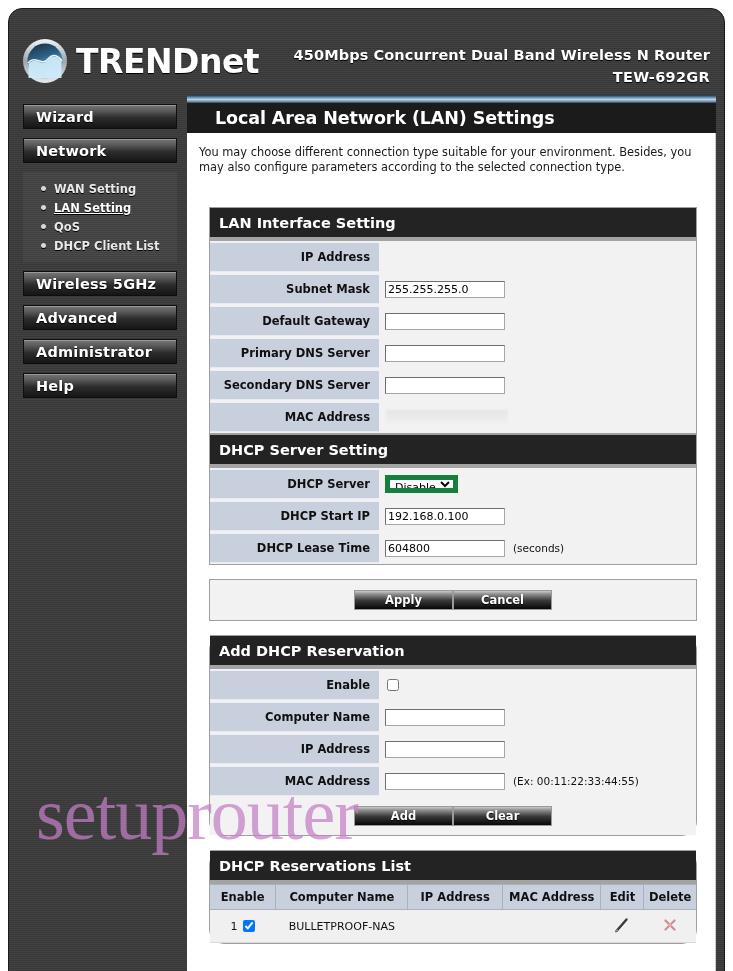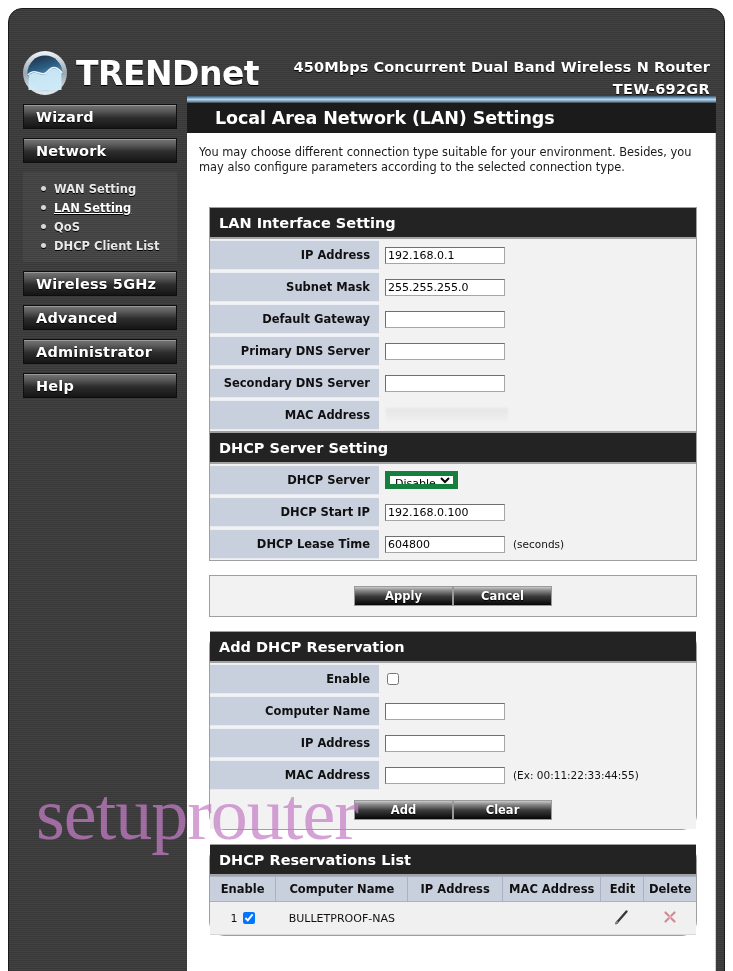--- a/index.html
+++ b/index.html
@@ -26,21 +26,21 @@
   #frame::before{
     content:"";position:absolute;inset:0;
     background:repeating-linear-gradient(to bottom,
        rgba(255,255,255,0.035) 0px, rgba(255,255,255,0.035) 1px,
        rgba(0,0,0,0.05) 1px, rgba(0,0,0,0.05) 2px);
     pointer-events:none;z-index:1;
   }
 
   
   #header{
-    position:absolute;left:0;top:16px;width:715px;height:86px;
+    position:absolute;left:0;top:4px;width:715px;height:86px;
     z-index:2;
   }
   #logo-wrap{position:absolute;left:12px;top:24px;display:flex;align-items:center;}
   #logo-mark{width:48px;height:48px;flex:0 0 48px;}
   #logo-text{
     margin-left:7px;font-size:33px;font-weight:bold;color:#ffffff;
     letter-spacing:-0.5px;line-height:1;
     font-family:"DejaVu Sans", sans-serif;
     text-shadow:0 1px 0 #000;
   }
@@ -127,21 +127,21 @@
     border-top:none;
     background:#f1f1f1;
   }
   .section.gap-lg{margin-top:32px;}
   .section.gap-md{margin-top:0;}
   .section.gap-sm{margin-top:14px;border-radius:15px;}
   .sec-head{
     height:29px;background:#232323;
     display:flex;align-items:center;
     border-top:1px solid #9f9f9f;
-    border-bottom:2px solid #a3a3a3;
+    border-bottom:4px solid #a3a3a3;
   }
   .sec-head h2{
     margin:0;padding-left:9px;font-size:14.5px;font-weight:bold;color:#ffffff;
     font-family:"DejaVu Sans", sans-serif;
   }
   .sec-body{background:#f2f2f2;}
 
   .row{display:flex;align-items:center;min-height:32px;}
   .row .lbl{
     width:169px;flex:0 0 169px;box-sizing:border-box;
@@ -305,23 +305,20 @@
       <div id="panel">
         <div id="intro">You may choose different connection type suitable for your environment. Besides, you may also configure parameters according to the selected connection type.</div>
 
         <div class="section gap-lg">
           <div class="sec-head">
             <h2>LAN Interface Setting</h2>
           </div>
           <div class="sec-body">
             <div class="row">
               <div class="lbl">IP Address</div>
-              <div class="val">
-                <input type="text" value="192.168.0.1" style="">
-              </div>
             </div>
             <div class="row">
               <div class="lbl">Subnet Mask</div>
               <div class="val">
                 <input type="text" value="255.255.255.0" style="">
               </div>
             </div>
             <div class="row">
               <div class="lbl">Default Gateway</div>
               <div class="val">

